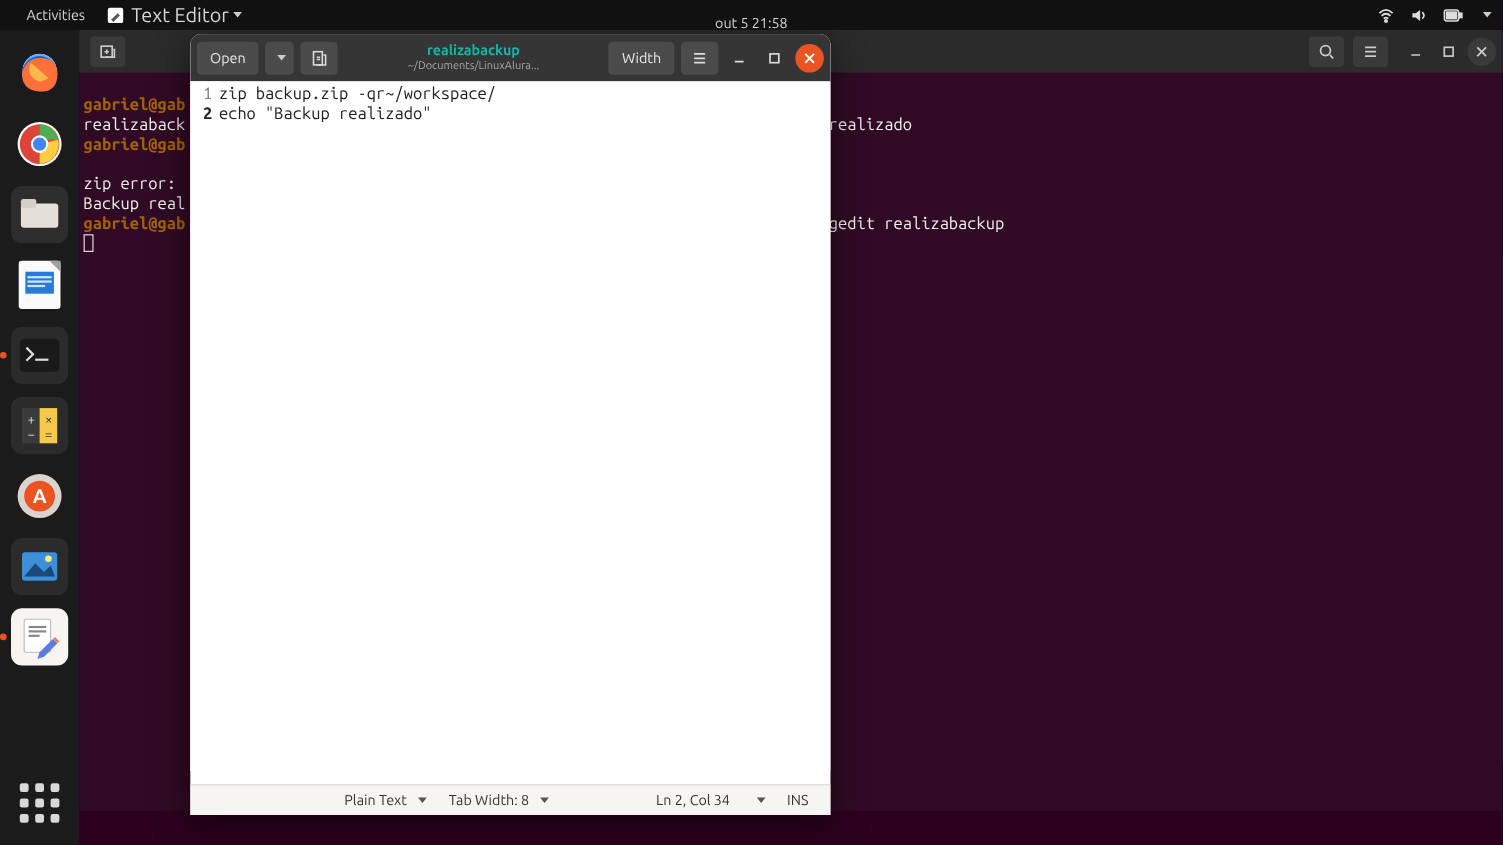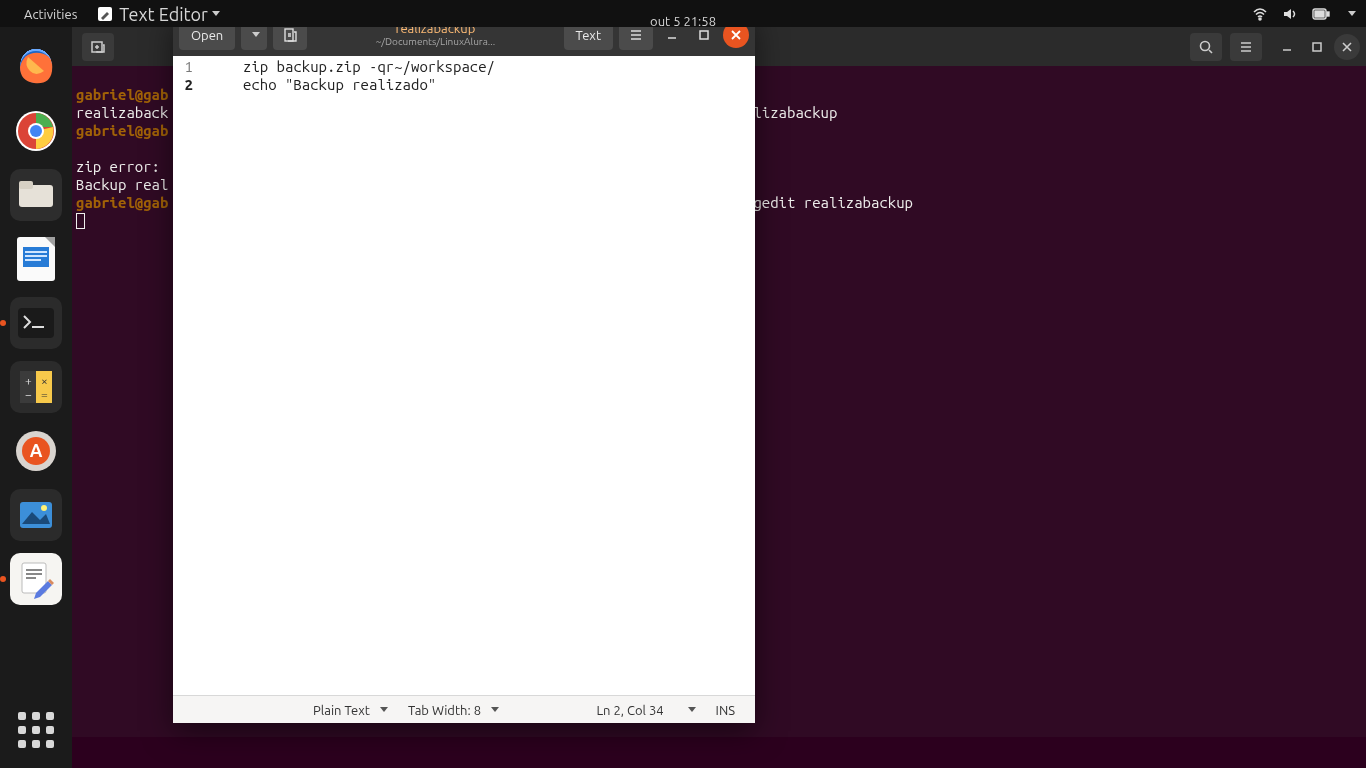--- a/index.html
+++ b/index.html
@@ -94,21 +94,21 @@
     white-space: pre;
   }
   .term-green { color:#a16207; font-weight:bold;}
   .term-cursor {
     display:inline-block; width:9px; height:16px;
     border:1px solid #eeeeec; vertical-align:text-bottom;
   }
 
   
   .gedit-window {
-    position:absolute; top:13px; left:173px; width:582px; height:710px;
+    position:absolute; top:31px; left:173px; width:582px; height:710px;
     background:#ffffff;
     border-radius:10px 10px 0 0;
     box-shadow: 0 8px 30px rgba(0,0,0,0.5);
     z-index:60;
     display:flex; flex-direction:column;
     overflow:hidden;
   }
   .gedit-header {
     height:43px; background:#353535;
     display:flex; align-items:center; padding:0 6px; gap:6px;
@@ -118,37 +118,37 @@
     height:30px; padding:0 12px;
     background:#4b4b4b; border-radius:4px;
     display:flex;align-items:center;justify-content:center;
     font-size:13px; color:#eaeaea;
   }
   .gedit-btn.icon { width:34px; padding:0; }
   .gedit-btn.small { width:26px; padding:0;}
   .gedit-title {
     flex:1; text-align:center; line-height:1.15;
   }
-  .gedit-title .fname { font-weight:400; color:#fdba74; font-size:13px;}
+  .gedit-title .fname { font-weight:700; color:#14b8a6; font-size:13px;}
   .gedit-title .fpath { font-size:10px; color:#a7a7a7;}
   .win-ctrl.orange { background:#e95420; color:#fff; }
   .win-ctrl.orange svg { stroke:#fff; }
 
   .gedit-body {
     flex:1; display:flex; background:#fff;
     font-family: "Ubuntu Mono","DejaVu Sans Mono",monospace;
     font-size:15px; line-height:18px; color:#222;
   }
   .gutter {
     width:26px; background:#fff; text-align:right;
     color:#787878; padding:2px 6px 0 0;
     user-select:none;
   }
   .gutter .cur { color:#222; font-weight:bold;}
-  .editor-text { padding:2px 0 0 0; white-space:pre;margin-left:44px; }
+  .editor-text { padding:2px 0 0 0; white-space:pre; }
 
   .gedit-status {
     height:28px; background:#f6f5f4; border-top:1px solid #d8d8d8;
     display:flex; align-items:center; color:#333; font-size:13px;
     padding: 0 10px;
     margin-top: 12px;
   }
   .status-seg { display:flex; align-items:center; gap:6px; padding:0 10px;}
   .status-spacer { flex:1; }
   .status-left-pad { width:120px; }
@@ -318,21 +318,21 @@
         </div>
       <div class="win-ctrl close-dark">
           <svg width="12" height="12" viewBox="0 0 12 12" stroke="#ccc" stroke-width="1.6">
             <path d="M2 2l8 8M10 2l-8 8"></path>
           </svg>
         </div>
     </div>
   </div>
   <div class="terminal-body">
 <span class="term-green">gabriel@gab</span>
-<span>realizaback</span><span style="display:inline-block;width:585px"></span><span>lizabackup</span>
+<span>realizaback</span><span style="display:inline-block;width:585px"></span><span>realizado</span>
 <span class="term-green">gabriel@gab</span>
 
 <span>zip error: </span>
 <span>Backup real</span>
 <span class="term-green">gabriel@gab</span><span style="display:inline-block;width:585px"></span><span>gedit realizabackup</span>
 <span class="term-cursor"></span></div>
 </div>
 
 <div class="gedit-window">
   <div class="gedit-header">
@@ -344,21 +344,21 @@
       <svg width="16" height="16" viewBox="0 0 16 16" fill="none" stroke="#ddd" stroke-width="1.4">
           <rect x="3" y="2" width="8" height="12"></rect>
           <path d="M12 5h2v9h-8"></path>
           <path d="M6 7h3M6 9h3"></path>
         </svg>
     </div>
     <div class="gedit-title">
       <div class="fname">realizabackup</div>
       <div class="fpath">~/Documents/LinuxAlura...</div>
     </div>
-    <div class="gedit-btn">Text</div>
+    <div class="gedit-btn">Width</div>
     <div class="gedit-btn icon">
       <svg width="16" height="16" viewBox="0 0 16 16" stroke="#ddd" stroke-width="1.6">
           <path d="M3 4h10M3 8h10M3 12h10"></path>
         </svg>
     </div>
     <div class="win-ctrl">
         <svg width="12" height="12" viewBox="0 0 12 12" stroke="#ddd" stroke-width="1.5">
           <path d="M2 9h8"></path>
         </svg>
       </div>

